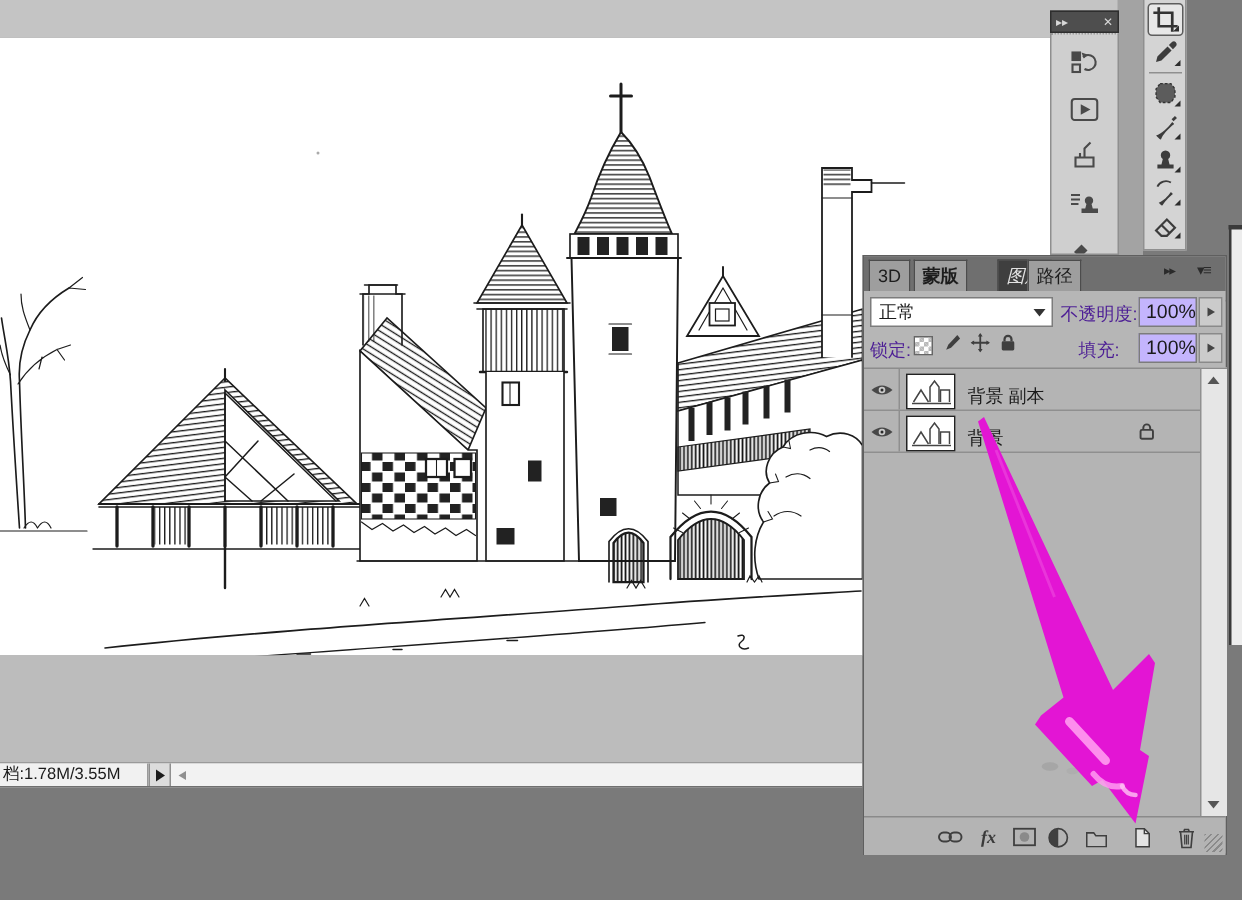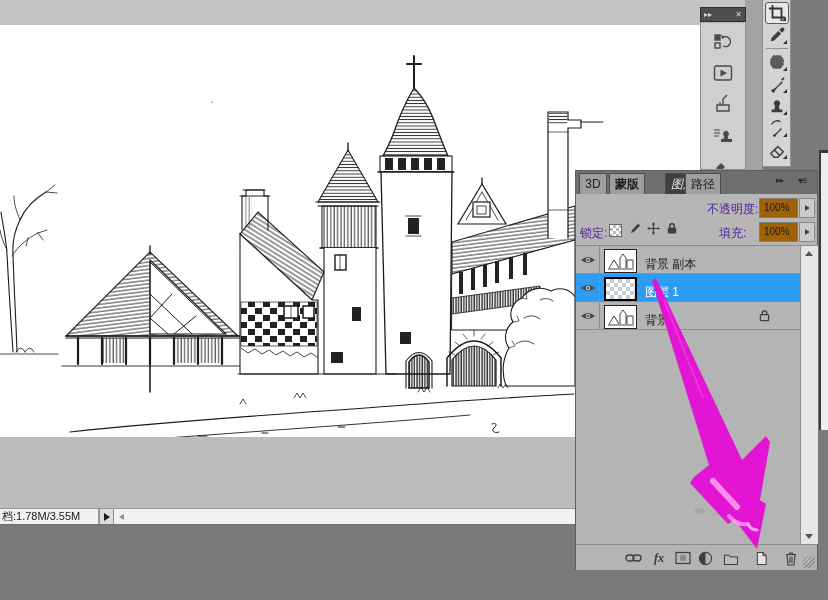--- a/index.html
+++ b/index.html
@@ -34,21 +34,21 @@
   
   .layers-panel{position:absolute;left:575px;top:170px;width:243px;height:400px;background:#b4b4b4;border:1px solid #5f5f5f;z-index:5;font-size:12px;color:#1a1a1a;}
   .ptabs{position:absolute;left:0;top:0;width:100%;height:30px;background:#6f6f6f;border-bottom:1px solid #555;}
   .ptab{position:absolute;top:2px;height:21px;line-height:21px;text-align:center;background:#9e9e9e;border:1px solid #4c4c4c;border-bottom:none;color:#1d1d1d;font-size:12px;}
   .ptab.active{background:#3f3f3f;color:#e3e3e3;}
   .phead-ic{position:absolute;top:4px;color:#2a2a2a;font-size:9px;letter-spacing:-1px;}
   .controls{position:absolute;left:0;top:23px;width:100%;height:51px;background:#b6b6b6;}
   .blend-select{position:absolute;left:4px;top:4px;width:122px;height:20px;background:#fff;border:1px solid #7c7c7c;line-height:18px;padding-left:5px;}
   .blend-select .dd{position:absolute;right:4px;top:7px;width:0;height:0;border-top:5px solid #333;border-left:4px solid transparent;border-right:4px solid transparent;}
   .lbl{position:absolute;font-size:12px;color:#4c1d95;white-space:nowrap;}
-  .valbox{position:absolute;width:39px;height:20px;background:#a16207;border:1px solid #7c7c7c;font-size:10px;line-height:18px;padding-left:4px;}
+  .valbox{position:absolute;width:39px;height:20px;background:#c4b5fd;border:1px solid #7c7c7c;font-size:13px;line-height:18px;padding-left:4px;}
   .spin{position:absolute;width:16px;height:20px;background:#cbcbcb;border:1px solid #8a8a8a;display:flex;align-items:center;justify-content:center;}
   .spin .tri-right{border-left-width:5px;border-top-width:3.5px;border-bottom-width:3.5px;border-left-color:#444;}
   .lock-icons{position:absolute;left:33px;top:28px;display:flex;gap:6px;align-items:center;}
   .checker-sm{width:13px;height:13px;border:1px solid #666;background-color:#fff;
     background-image:linear-gradient(45deg,#b9b9b9 25%,transparent 25%,transparent 75%,#b9b9b9 75%),linear-gradient(45deg,#b9b9b9 25%,transparent 25%,transparent 75%,#b9b9b9 75%);
     background-size:6px 6px;background-position:0 0,3px 3px;}
   
   .layer-list{position:absolute;left:0;top:74px;width:224px;height:299px;border-top:1px solid #8c8c8c;}
   .layer-row{position:relative;height:28px;border-bottom:1px solid #8f8f8f;display:flex;align-items:flex-end;}
   .layer-row.selected{background:#2e9cf4;color:#fff;}
@@ -310,20 +310,24 @@
     <div class="ptabs">
       <span class="ptab" style="left:3px;width:28px;">3D</span>
       <span class="ptab" style="left:33px;width:36px;font-weight:bold;">蒙版</span>
       <span class="ptab active" style="left:89px;width:36px;font-style:italic;">图层</span>
       <span class="ptab" style="left:109px;width:36px;">路径</span>
       <span class="phead-ic" style="left:200px;">▸▸</span>
       <span class="phead-ic" style="left:222px;font-size:10px;">▾≡</span>
     </div>
 
     <div class="controls">
+      <div class="blend-select">
+        <span>正常</span>
+        <span class="dd"></span>
+      </div>
       <span class="lbl" style="left:131px;top:7px;">不透明度:</span>
       <span class="valbox" style="left:183px;top:4px;">100%</span>
       <span class="spin" style="left:223px;top:4px;">
           <span class="tri-right"></span>
         </span>
 
       <span class="lbl" style="left:4px;top:31px;">锁定:</span>
       <span class="lock-icons">
         <span class="checker-sm"></span>
         <span><svg width="13" height="13" viewBox="0 0 14 14">
@@ -359,31 +363,20 @@
               <g stroke="#444" fill="none" stroke-width="1">
                 <path d="M3 18 8 10l5 8"></path>
                 <path d="M14 18V8l3-4 3 4v10"></path>
                 <path d="M21 18v-8h6v8"></path>
                 <path d="M2 19h26"></path>
               </g>
             </svg>
         </span>
         <span class="layer-name">背景 副本</span>
       </div>
-      <div class="layer-row selected">
-        <span class="eye-cell">
-          <svg width="16" height="10" viewBox="0 0 16 10">
-              <path d="M1 5Q8-1 15 5Q8 11 1 5Z" fill="#474747"></path>
-              <circle cx="8" cy="5" r="2.2" fill="#c9c9c9"></circle>
-              <circle cx="8" cy="5" r="1" fill="#2a2a2a"></circle>
-            </svg>
-        </span>
-        <span class="thumb checker"></span>
-        <span class="layer-name">图层 1</span>
-      </div>
       <div class="layer-row">
         <span class="eye-cell">
           <svg width="16" height="10" viewBox="0 0 16 10">
               <path d="M1 5Q8-1 15 5Q8 11 1 5Z" fill="#474747"></path>
               <circle cx="8" cy="5" r="2.2" fill="#c9c9c9"></circle>
               <circle cx="8" cy="5" r="1" fill="#2a2a2a"></circle>
             </svg>
         </span>
         <span class="thumb">
           <svg width="30" height="22" viewBox="0 0 30 22">

